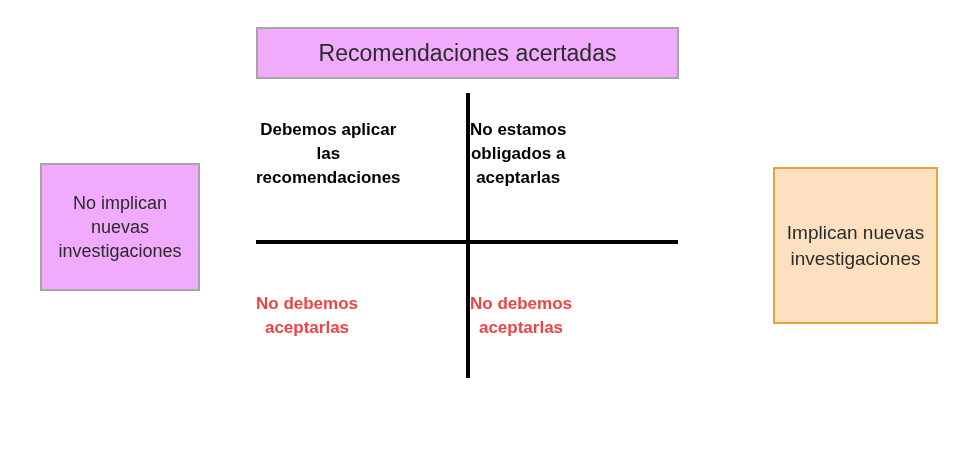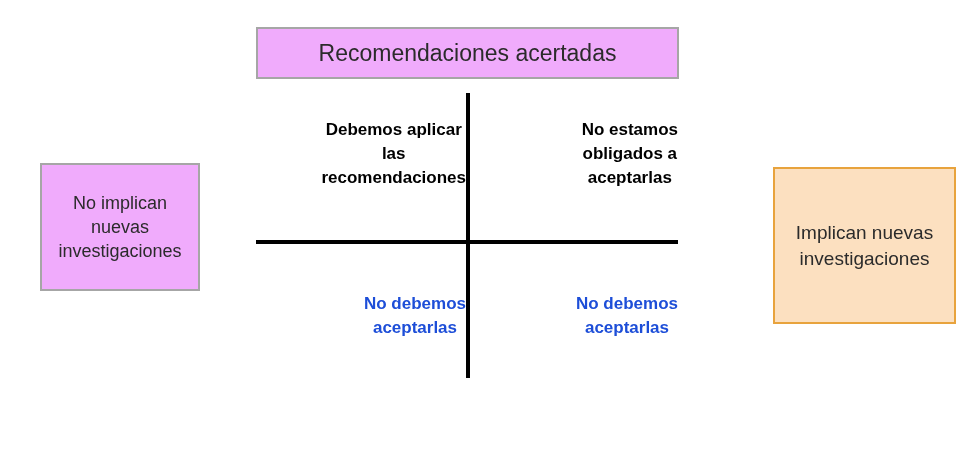--- a/index.html
+++ b/index.html
@@ -61,21 +61,21 @@
     left: 40px;
     top: 163px;
     width: 160px;
     height: 128px;
     font-size: 18px;
   }
 
   #box-right {
     left: 773px;
     top: 167px;
-    width: 183px;
+    width: 165px;
     height: 157px;
     font-size: 19px;
   }
 
   .box-text {
     display: block;
     padding: 0 6px;
     white-space: pre-line;
   }
 
@@ -96,37 +96,37 @@
     width: 422px;
     height: 4px;
     background: #000000;
   }
 
   
   .quadrant {
     position: absolute;
     box-sizing: border-box;
     display: flex;
-    justify-content: flex-end;
+    justify-content: flex-start;
     text-align: center;
     font-weight: bold;
     font-size: 17px;
     line-height: 1.42;
     white-space: pre-line;
   }
 
   .quadrant-upper {
     align-items: flex-start;
     color: #000000;
     padding-top: 22px;
   }
 
   .quadrant-lower {
     align-items: flex-start;
-    color: #1d4ed8;
+    color: #ef4444;
     padding-top: 48px;
   }
 
   #quadrant-top-left {
     left: 256px;
     top: 96px;
     width: 210px;
     height: 144px;
   }
 

